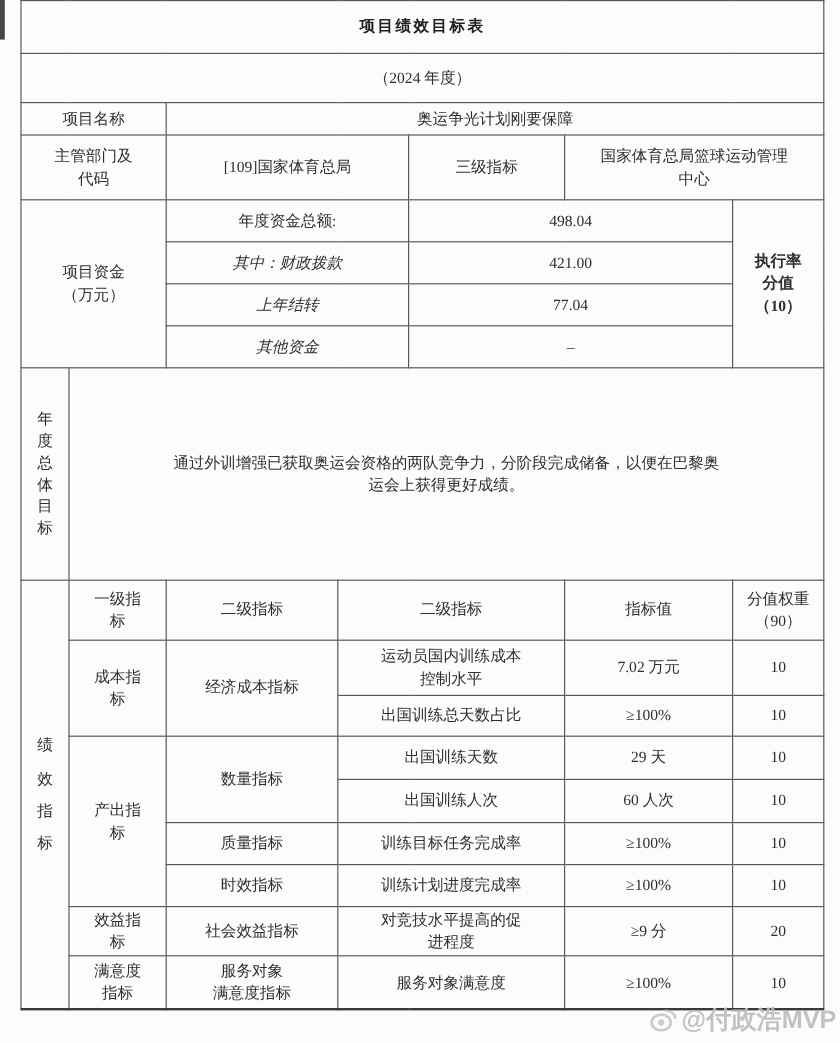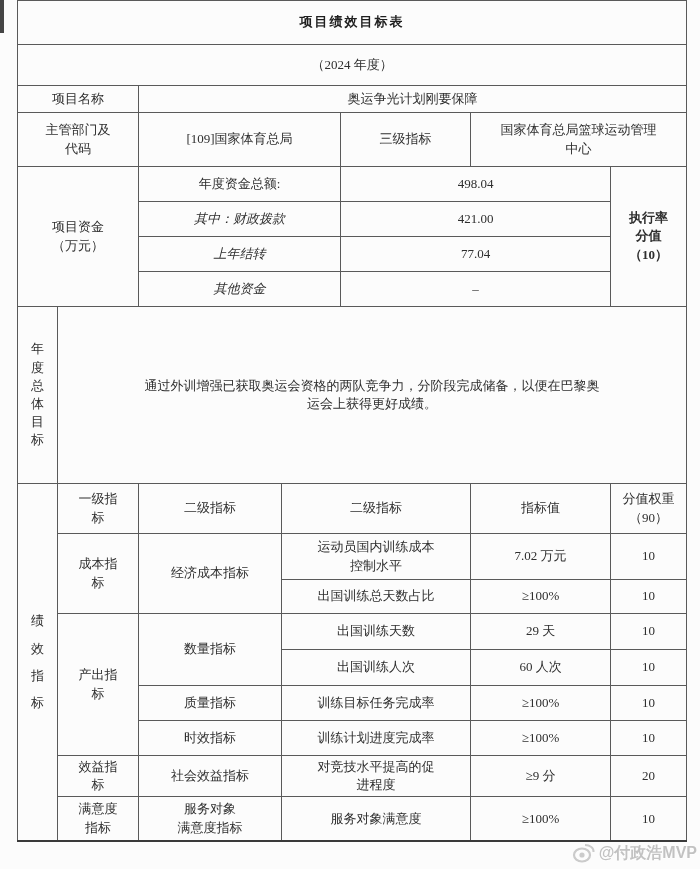--- a/index.html
+++ b/index.html
@@ -44,21 +44,21 @@
   td.vertical-label{line-height:1.95;}
   td.l3{text-align:left;padding-left:9px;font-family:Liberation Serif, serif;}
   td.rate-cell{line-height:1.6;font-weight:bold;}
   #corner-artifact{
     position:absolute;left:0;top:0;width:4px;height:33px;background:#454545;
   }
   #watermark{
     position:absolute;right:3px;bottom:5px;
     display:flex;align-items:center;gap:3px;
     font-family:"Liberation Sans","DejaVu Sans",sans-serif;
-    font-weight:bold;font-size:16px;color:#bcbcbc;
+    font-weight:bold;font-size:21px;color:#bcbcbc;
     text-shadow:0 1px 0 rgba(255,255,255,0.85);
     opacity:0.9;white-space:nowrap;justify-content:space-between;
   }
   #watermark svg{display:block;opacity:0.85;}
 </style>
 </head>
 <body>
 
 <div id="corner-artifact"></div>
 

